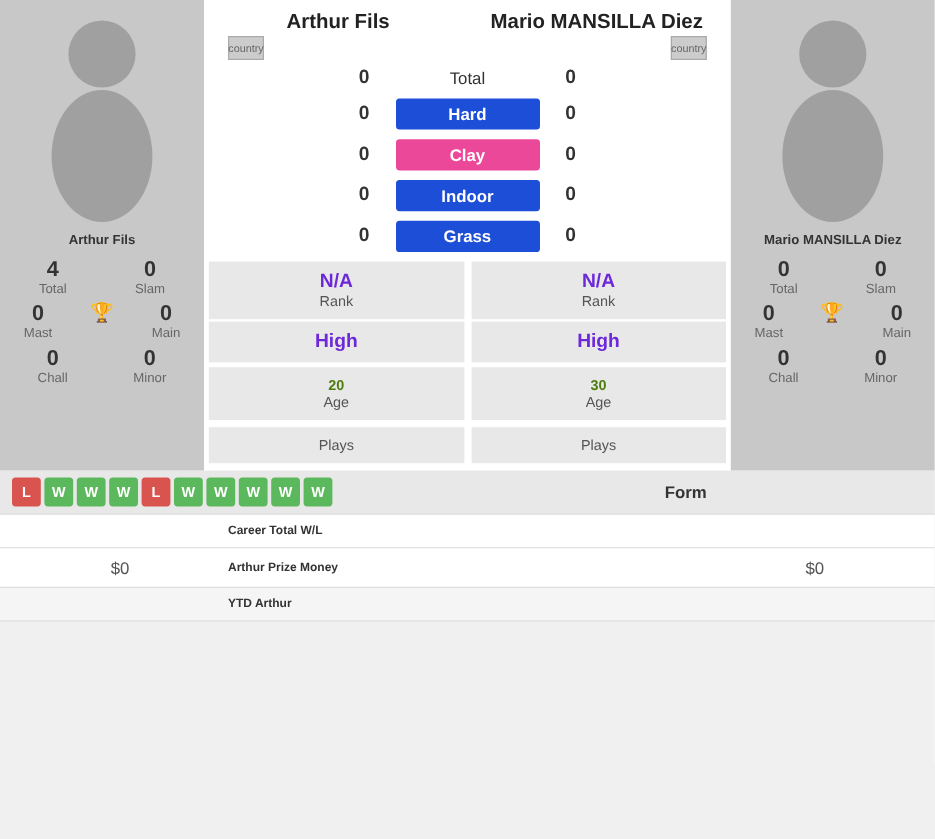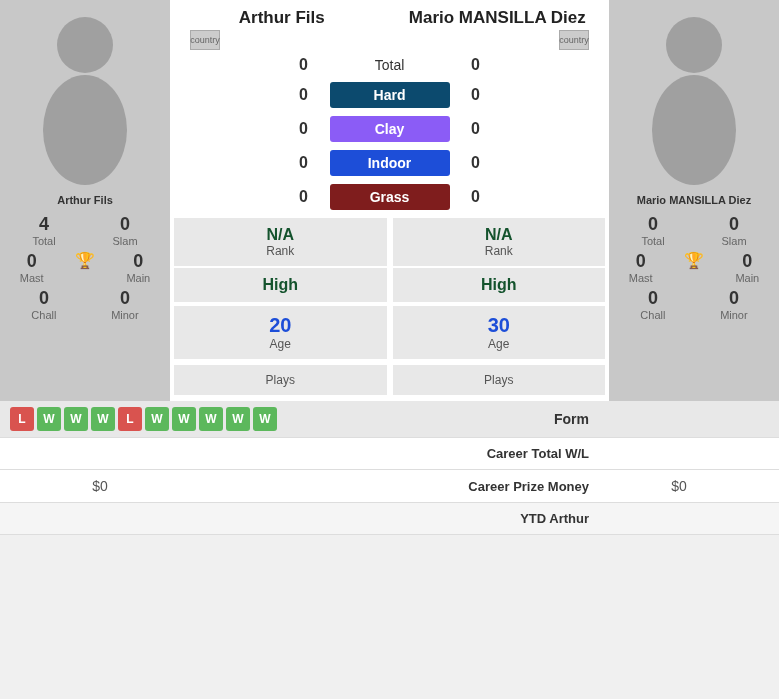--- a/index.html
+++ b/index.html
@@ -74,24 +74,24 @@
       color: #333;
     }
 
     .total-label-center {
       width: 120px;
       text-align: center;
       font-size: 14px;
       color: #333;
     }
 
-    .court-hard { background: #0c4a6e; }
-    .court-clay { background: #8b5cf6; }
+    .court-hard { background: #1d4ed8; }
+    .court-clay { background: #ec4899; }
     .court-indoor { background: #1d4ed8; }
-    .court-grass { background: #7f1d1d; }
+    .court-grass { background: #1d4ed8; }
 
     .form-row {
       display: flex;
       flex-direction: row;
       align-items: center;
       padding: 6px 10px;
       background: #e8e8e8;
       border-bottom: 1px solid #ddd;
     }
 
@@ -132,22 +132,22 @@
       border-bottom: 1px solid #ddd;
       background: #fff;
     }
 
     .stats-data-row.alt {
       background: #f5f5f5;
     }
 
     .stats-data-label {
       flex: 1;
-      text-align: right;
-      font-size: 13px;
+      text-align: left;
+      font-size: 10px;
       color: #333;
       font-weight: bold;
     }
 
     .stats-data-left {
       width: 180px;
       text-align: center;
       font-size: 14px;
       color: #555;
     }
@@ -223,39 +223,39 @@
     .info-panel {
       background: #e8e8e8;
       margin: 0 2px;
       padding: 8px 4px;
       text-align: center;
     }
 
     .info-panel .val {
       font-size: 16px;
       font-weight: bold;
-      color: #14532d;
+      color: #6d28d9;
     }
 
     .info-panel .lbl {
       font-size: 12px;
       color: #555;
     }
 
     .age-plays-panel {
       background: #e8e8e8;
       margin: 2px;
       padding: 8px 4px;
       text-align: center;
     }
 
     .age-plays-panel .val {
-      font-size: 20px;
-      font-weight: bold;
-      color: #1d4ed8;
+      font-size: 12px;
+      font-weight: bold;
+      color: #4d7c0f;
     }
 
     .age-plays-panel .lbl {
       font-size: 12px;
       color: #555;
     }
   </style>
 </head>
 <body>
 
@@ -463,21 +463,21 @@
 
   <div class="stats-data-row">
     <div class="stats-data-left"></div>
     <div class="stats-data-label">Career Total W/L</div>
     <div class="stats-data-right"></div>
   </div>
 
 
   <div class="stats-data-row">
     <div class="stats-data-left">$0</div>
-    <div class="stats-data-label">Career Prize Money</div>
+    <div class="stats-data-label">Arthur Prize Money</div>
     <div class="stats-data-right">$0</div>
   </div>
 
   <div class="stats-data-row alt">
     <div class="stats-data-left"></div>
     <div class="stats-data-label">YTD Arthur</div>
     <div class="stats-data-right"></div>
   </div>
 
 </div>

